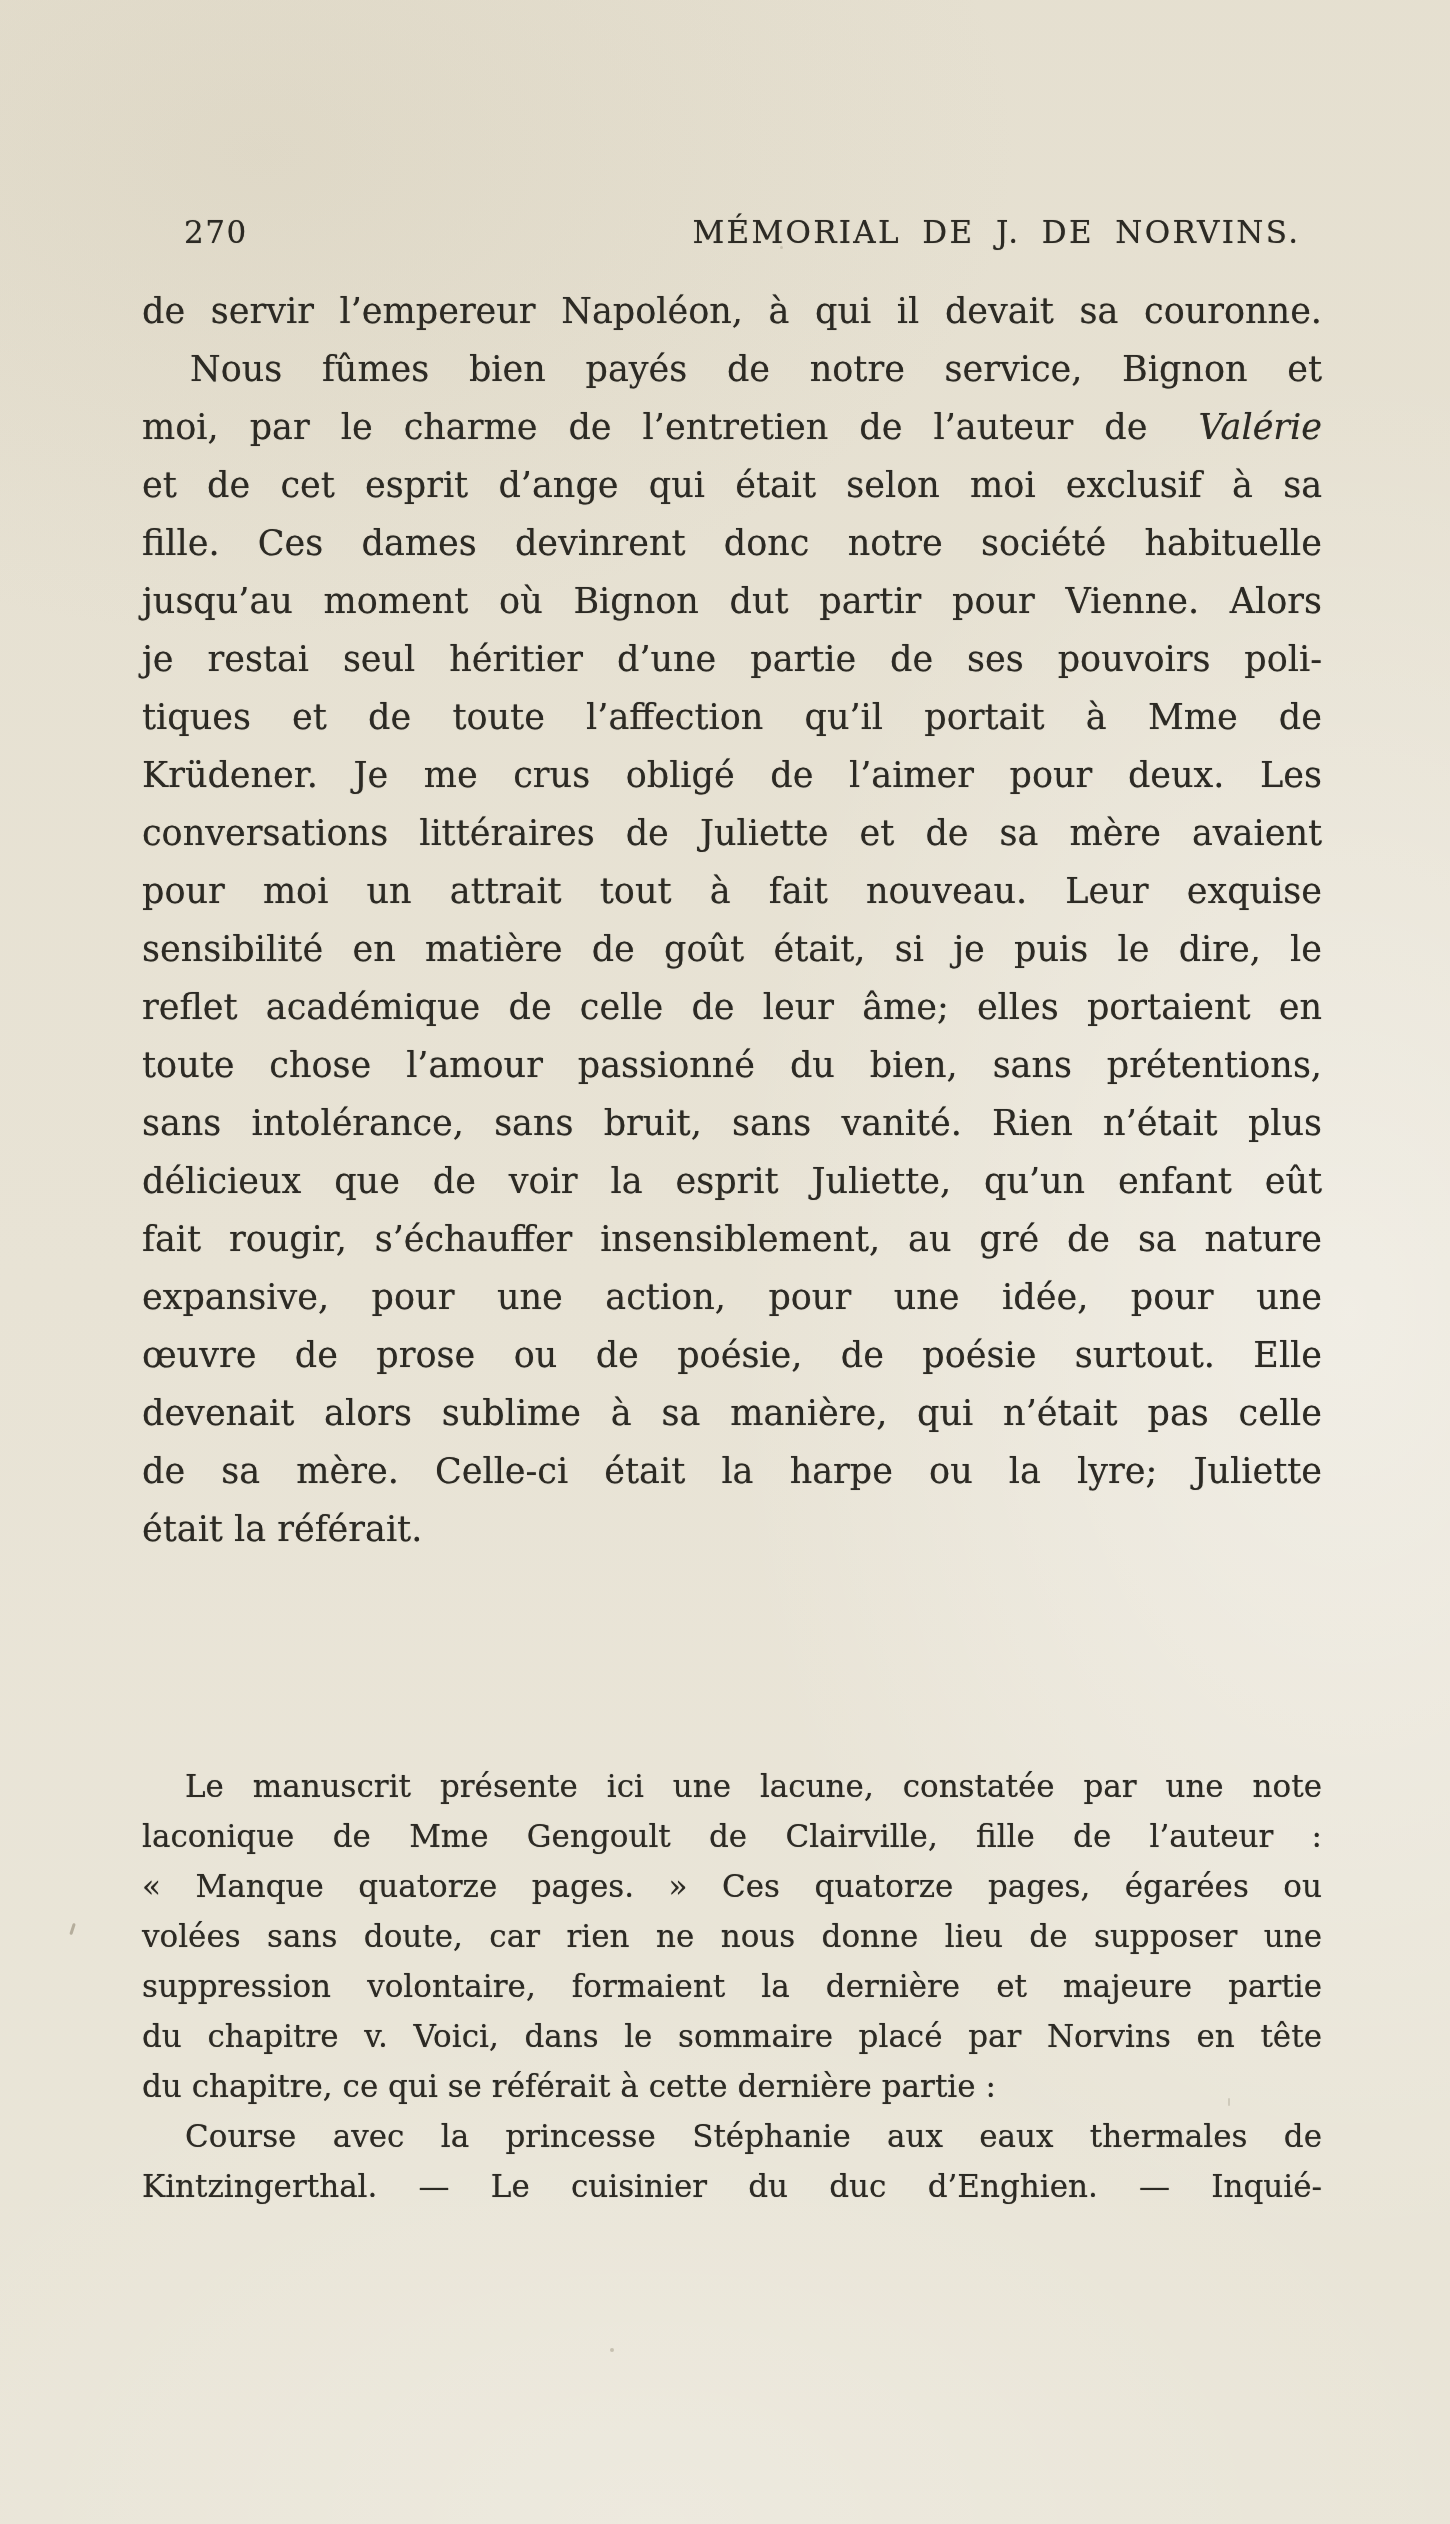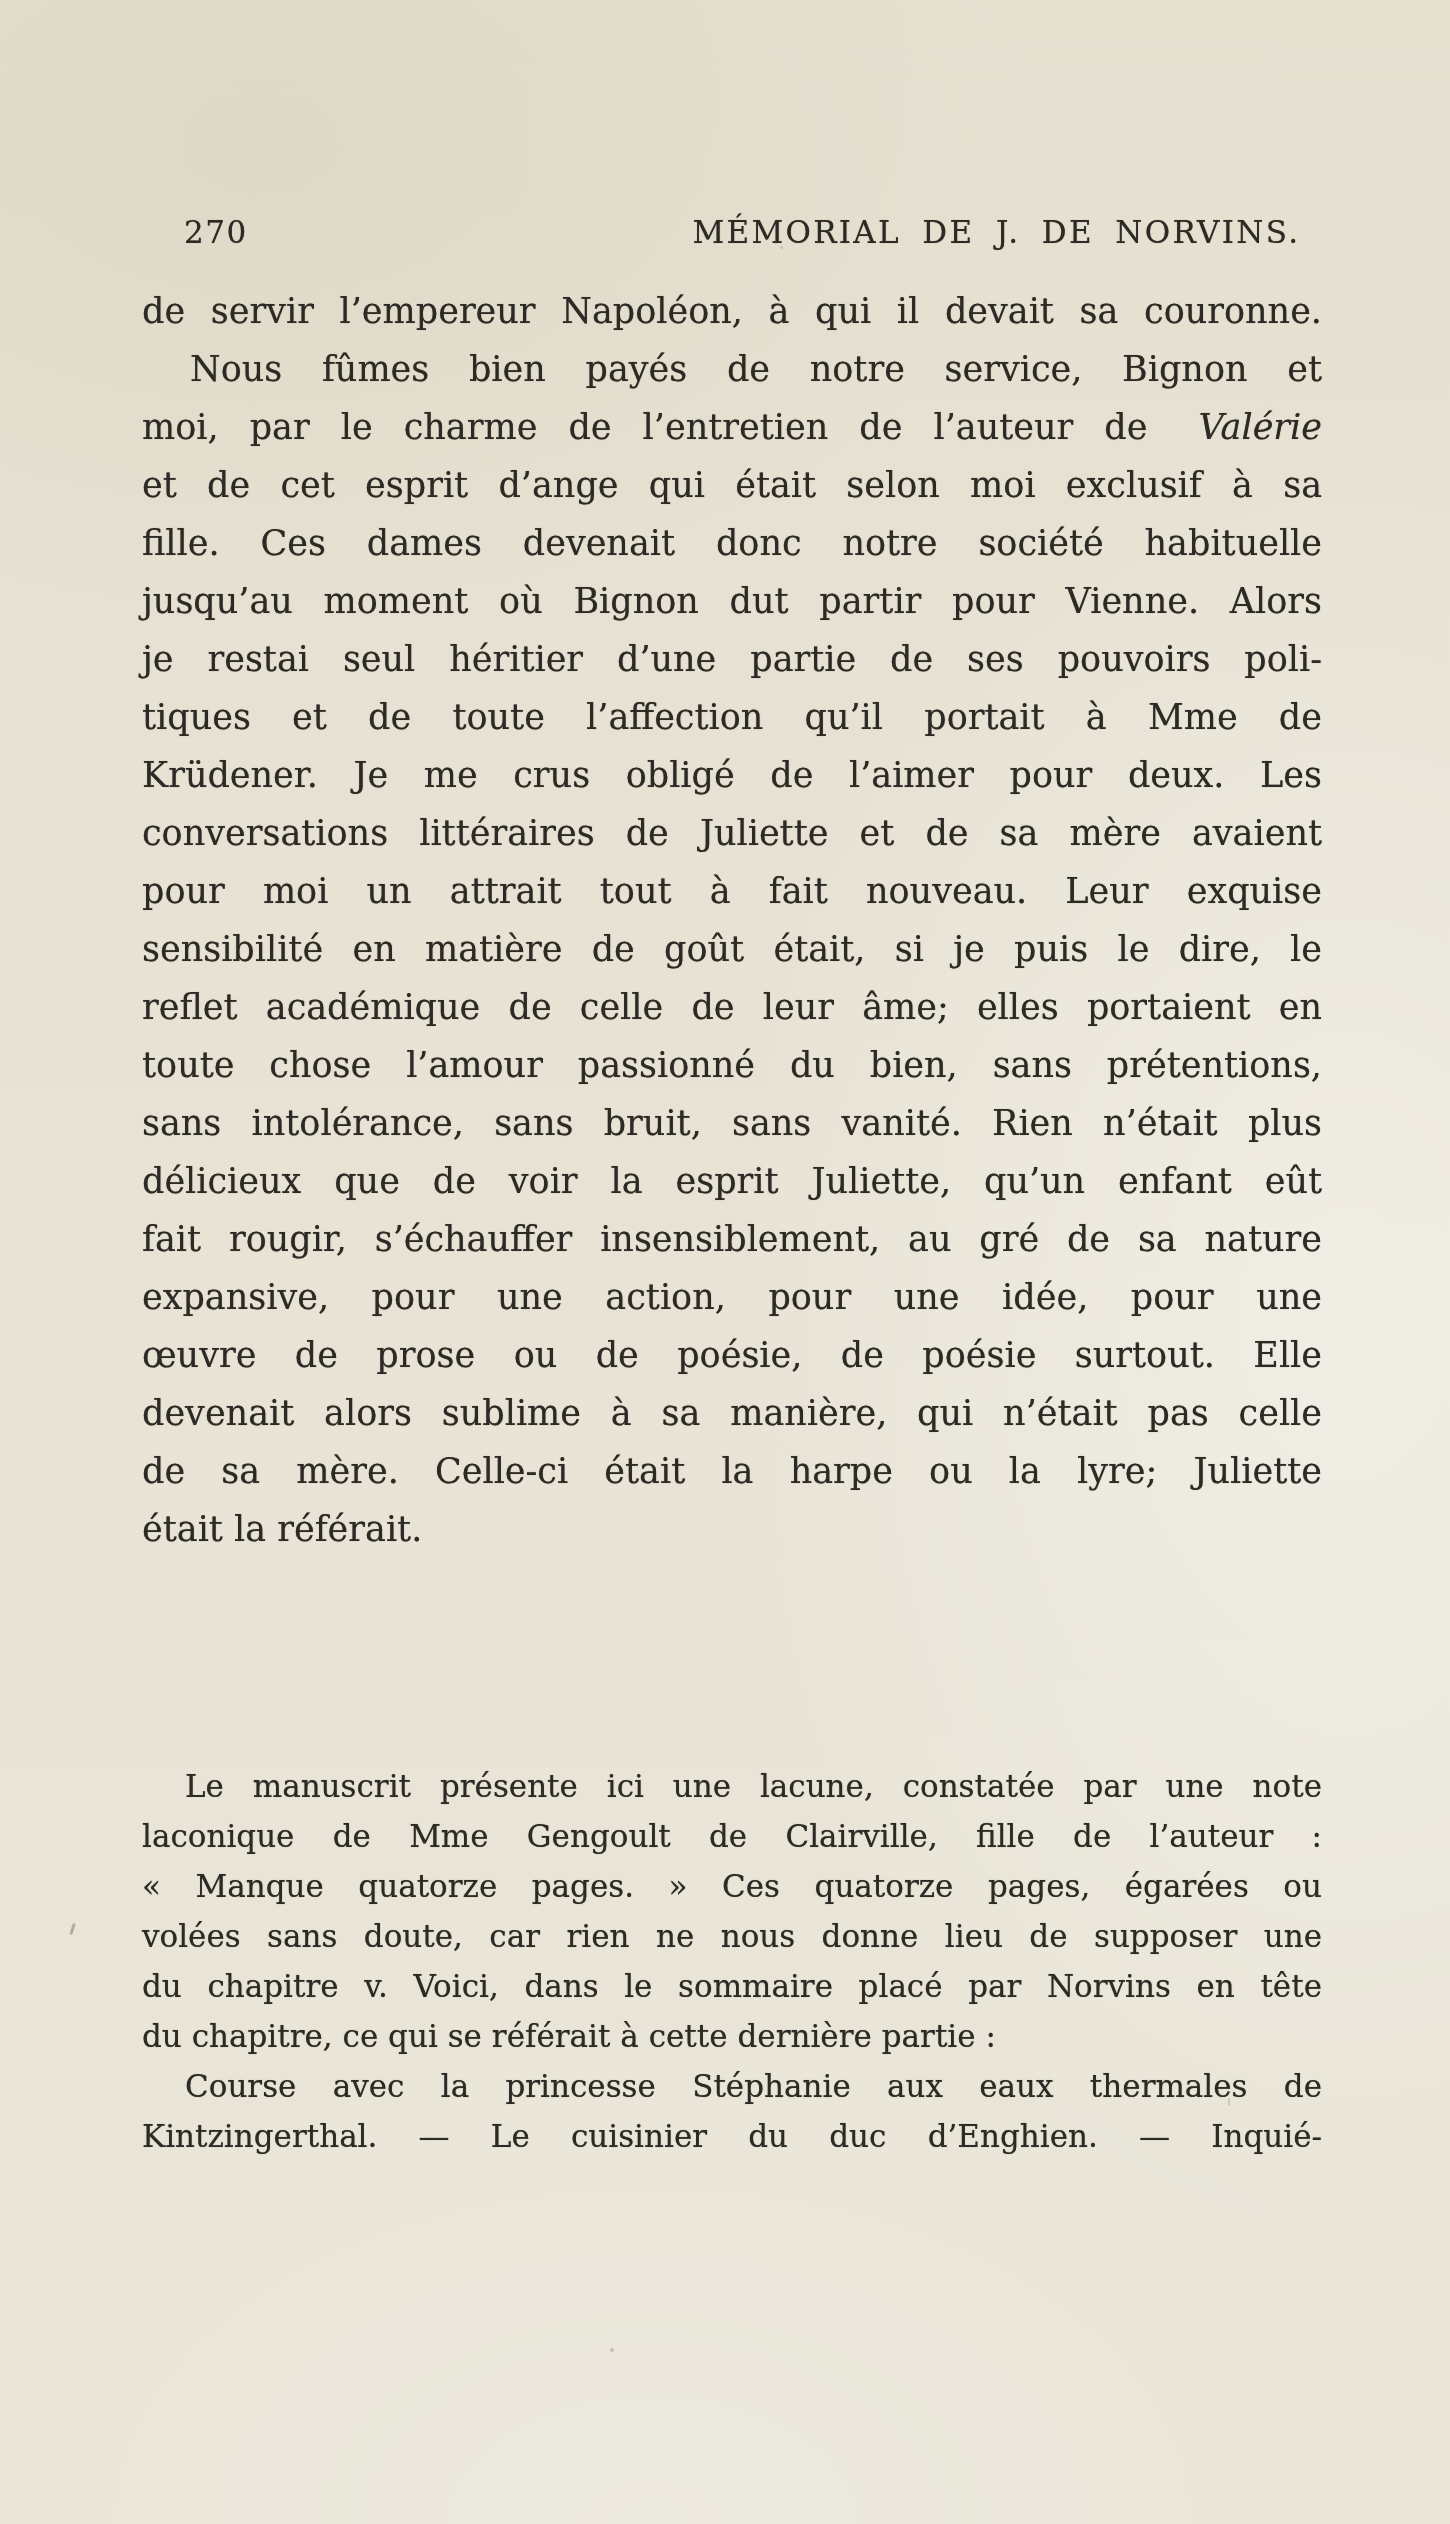--- a/index.html
+++ b/index.html
@@ -53,21 +53,21 @@
 <div class="page-header ink">
   <div class="page-number">270</div>
   <div class="running-title">MÉMORIAL DE J. DE NORVINS.</div>
 </div>
 
 <div class="text-block text-block-1 ink">
     <div class="line"><span>de servir l’empereur Napoléon, à qui il devait sa couronne.</span></div>
     <div class="line indent"><span>Nous fûmes bien payés de notre service, Bignon et</span></div>
     <div class="line"><span>moi, par le charme de l’entretien de l’auteur de </span><span class="italic">Valérie</span></div>
     <div class="line"><span>et de cet esprit d’ange qui était selon moi exclusif à sa</span></div>
-    <div class="line"><span>fille. Ces dames devenait donc notre société habituelle</span></div>
+    <div class="line"><span>fille. Ces dames devinrent donc notre société habituelle</span></div>
     <div class="line"><span>jusqu’au moment où Bignon dut partir pour Vienne. Alors</span></div>
     <div class="line"><span>je restai seul héritier d’une partie de ses pouvoirs poli-</span></div>
     <div class="line"><span>tiques et de toute l’affection qu’il portait à Mme de</span></div>
     <div class="line"><span>Krüdener. Je me crus obligé de l’aimer pour deux. Les</span></div>
     <div class="line"><span>conversations littéraires de Juliette et de sa mère avaient</span></div>
     <div class="line"><span>pour moi un attrait tout à fait nouveau. Leur exquise</span></div>
     <div class="line"><span>sensibilité en matière de goût était, si je puis le dire, le</span></div>
     <div class="line"><span>reflet académique de celle de leur âme; elles portaient en</span></div>
     <div class="line"><span>toute chose l’amour passionné du bien, sans prétentions,</span></div>
     <div class="line"><span>sans intolérance, sans bruit, sans vanité. Rien n’était plus</span></div>
@@ -78,20 +78,21 @@
     <div class="line"><span>devenait alors sublime à sa manière, qui n’était pas celle</span></div>
     <div class="line"><span>de sa mère. Celle-ci était la harpe ou la lyre; Juliette</span></div>
     <div class="line end"><span>était la référait.</span></div>
   </div>
 
 <div class="text-block text-block-2 ink">
     <div class="line indent"><span>Le manuscrit présente ici une lacune, constatée par une note</span></div>
     <div class="line"><span>laconique de Mme Gengoult de Clairville, fille de l’auteur :</span></div>
     <div class="line"><span>« Manque quatorze pages. » Ces quatorze pages, égarées ou</span></div>
     <div class="line"><span>volées sans doute, car rien ne nous donne lieu de supposer une</span></div>
+    <div class="line"><span>suppression volontaire, formaient la dernière et majeure partie</span></div>
     <div class="line"><span>du chapitre v. Voici, dans le sommaire placé par Norvins en tête</span></div>
     <div class="line end"><span>du chapitre, ce qui se référait à cette dernière partie :</span></div>
     <div class="line indent"><span>Course avec la princesse Stéphanie aux eaux thermales de</span></div>
     <div class="line"><span>Kintzingerthal. — Le cuisinier du duc d’Enghien. — Inquié-</span></div>
   </div>
 
 <div class="speck s1"></div>
 <div class="speck s2"></div>
 <div class="speck s3"></div>
 <div class="speck s4"></div>

